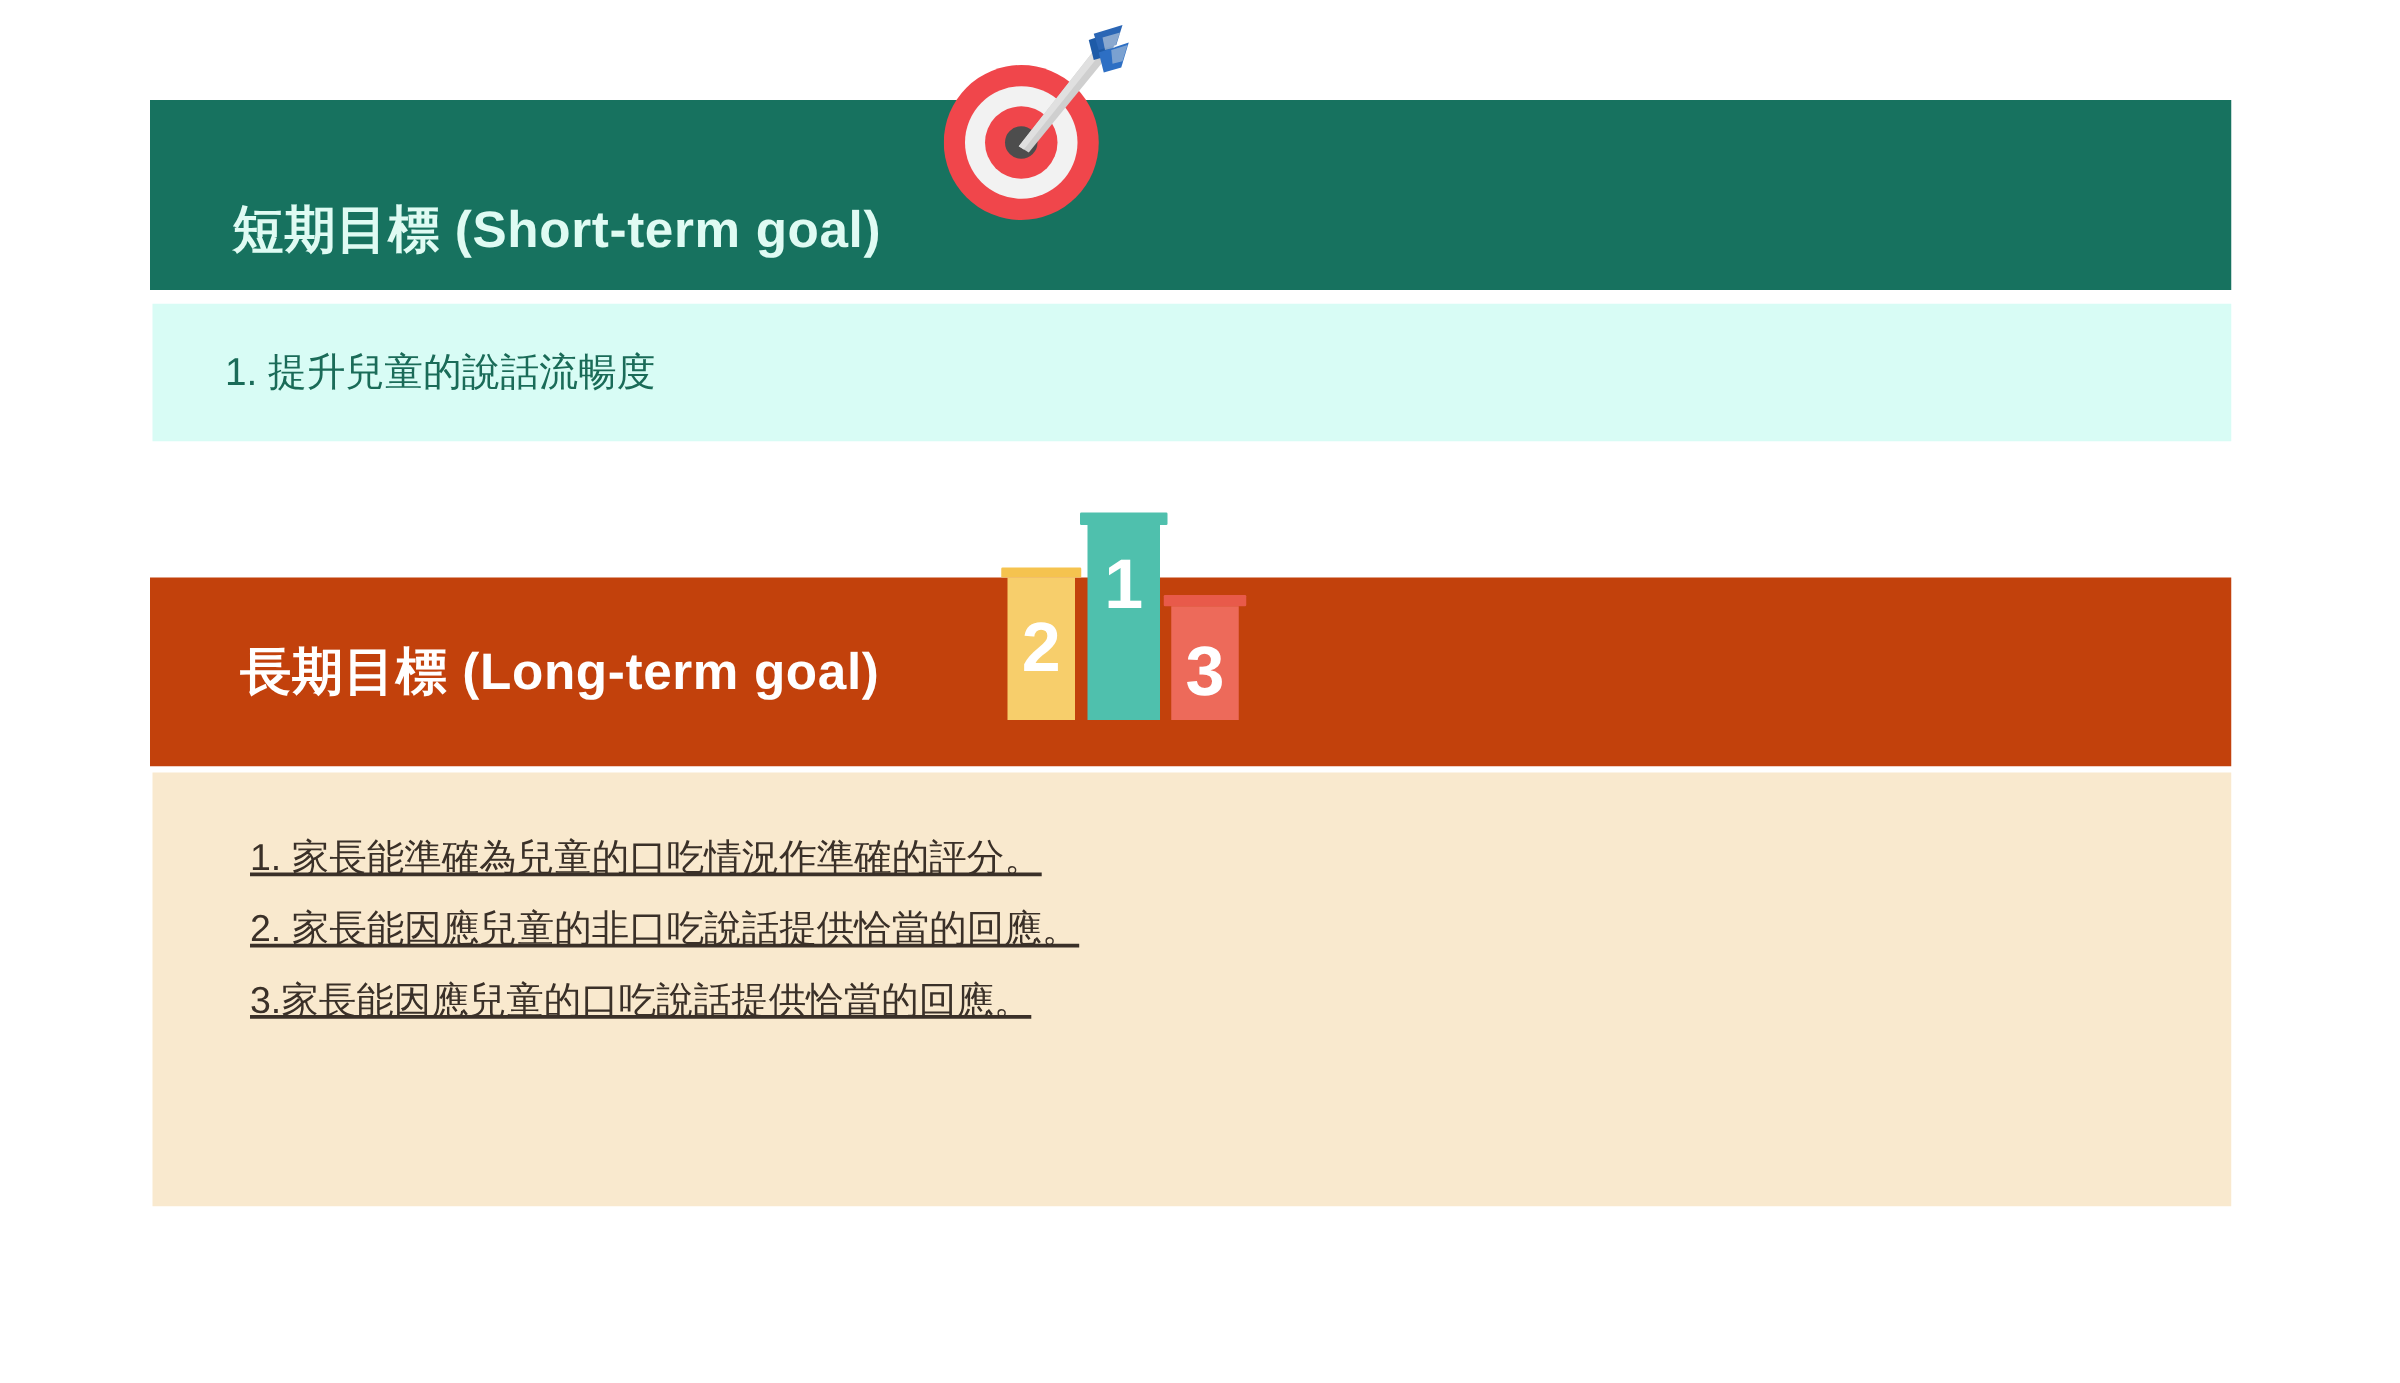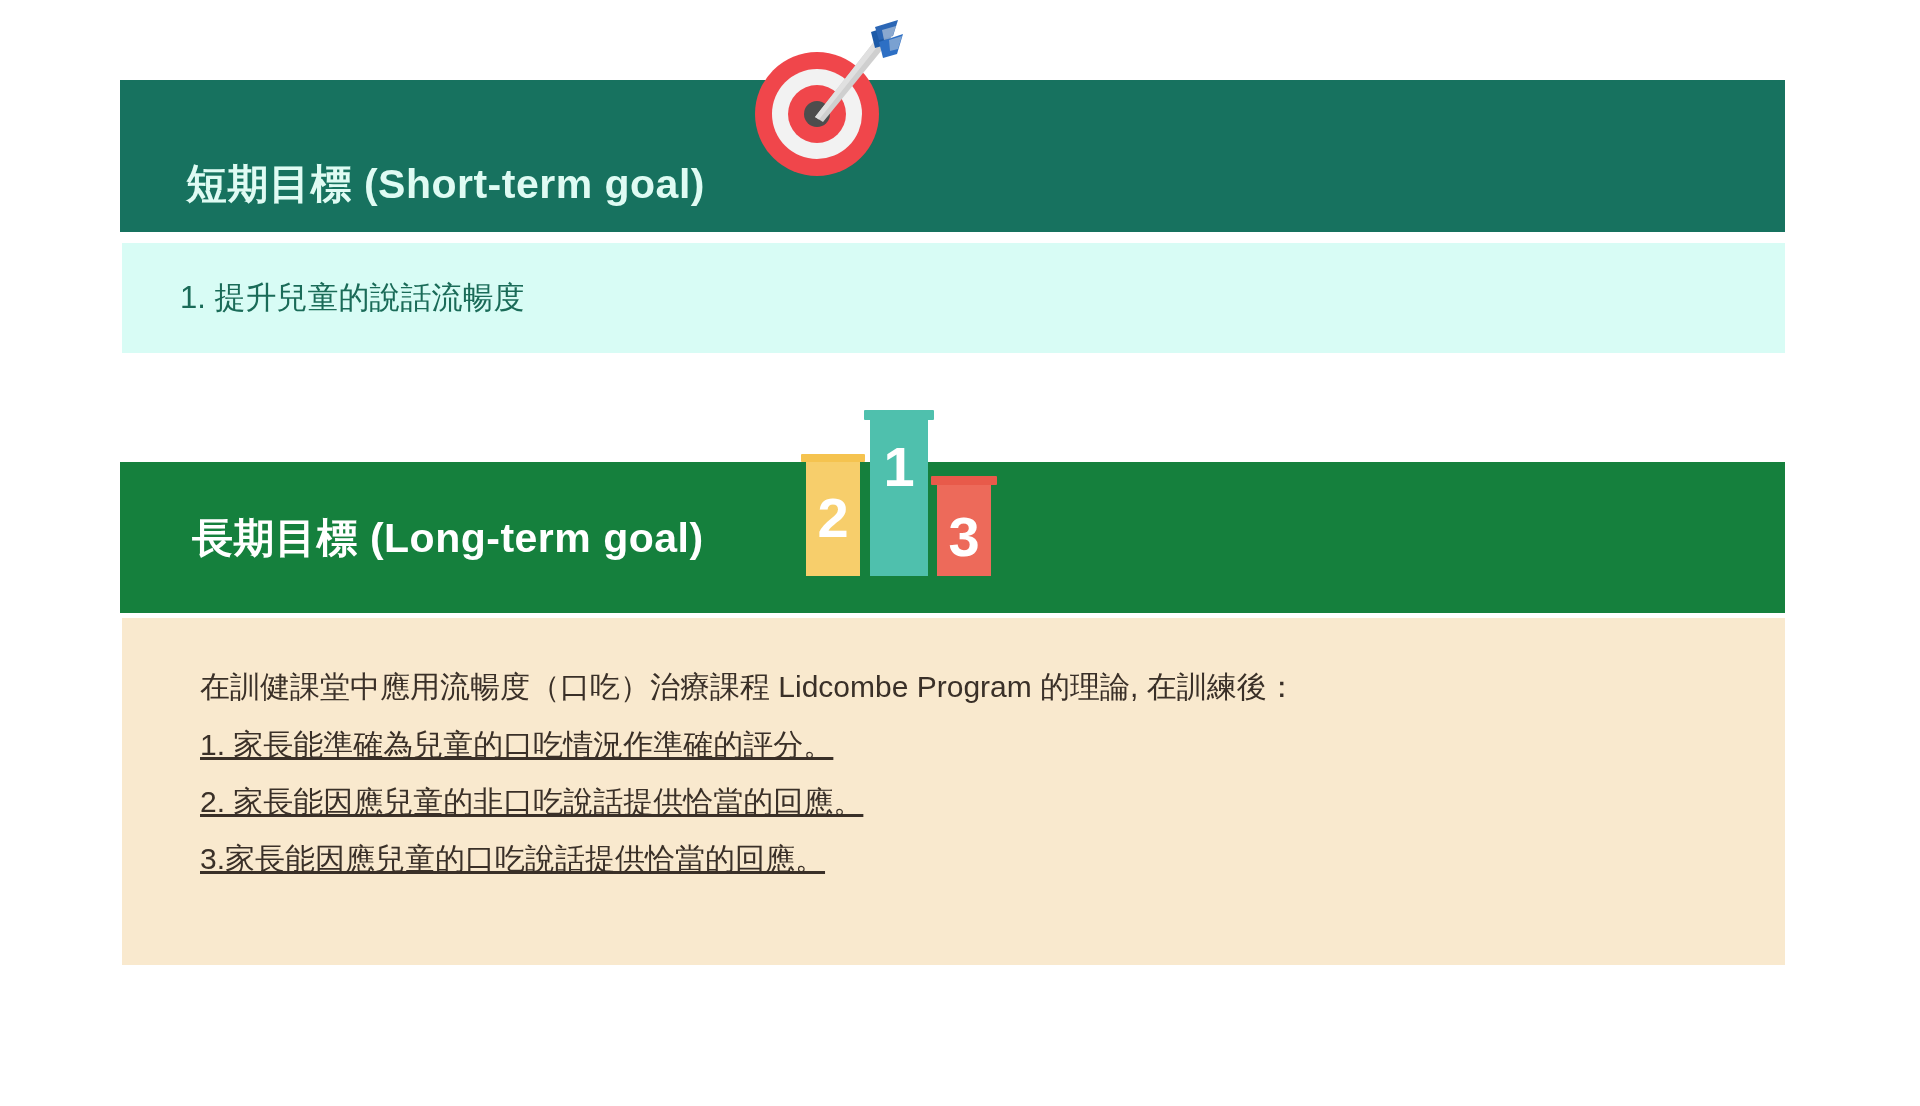--- a/index.html
+++ b/index.html
@@ -72,21 +72,21 @@
     z-index: 5;
   }
 
   
   .long-header {
     position: absolute;
     left: 120px;
     top: 462px;
     width: 1665px;
     height: 151px;
-    background: #15803d;
+    background: #c2410c;
     z-index: 2;
   }
   .long-header-title {
     position: absolute;
     left: 72px;
     top: 50%;
     transform: translateY(-50%);
     color: #FFFFFF;
     font-size: 41px;
     font-weight: bold;
@@ -171,21 +171,20 @@
       <path d="M 134 22 L 147 18 L 143 31 L 135 33 Z" fill="#D9DEE3" opacity="0.45"></path>
     </svg>
   </div>
 
   <div class="long-header">
     <div class="long-header-title">長期目標 (Long-term goal)</div>
   </div>
 
   <div class="long-body">
     <div class="long-body-inner">
-      <div class="long-intro">在訓健課堂中應用流暢度（口吃）治療課程 Lidcombe Program 的理論, 在訓練後：</div>
       <div class="long-item">1. 家長能準確為兒童的口吃情況作準確的評分。</div>
       <div class="long-item">2. 家長能因應兒童的非口吃說話提供恰當的回應。</div>
       <div class="long-item">3.家長能因應兒童的口吃說話提供恰當的回應。</div>
     </div>
   </div>
 
   <div class="podium-icon">
     <svg viewBox="0 0 215 182" width="215" height="182" xmlns="http://www.w3.org/2000/svg">
 
       <rect x="6" y="46" width="64" height="8" rx="1" fill="#F5C34F"></rect>

